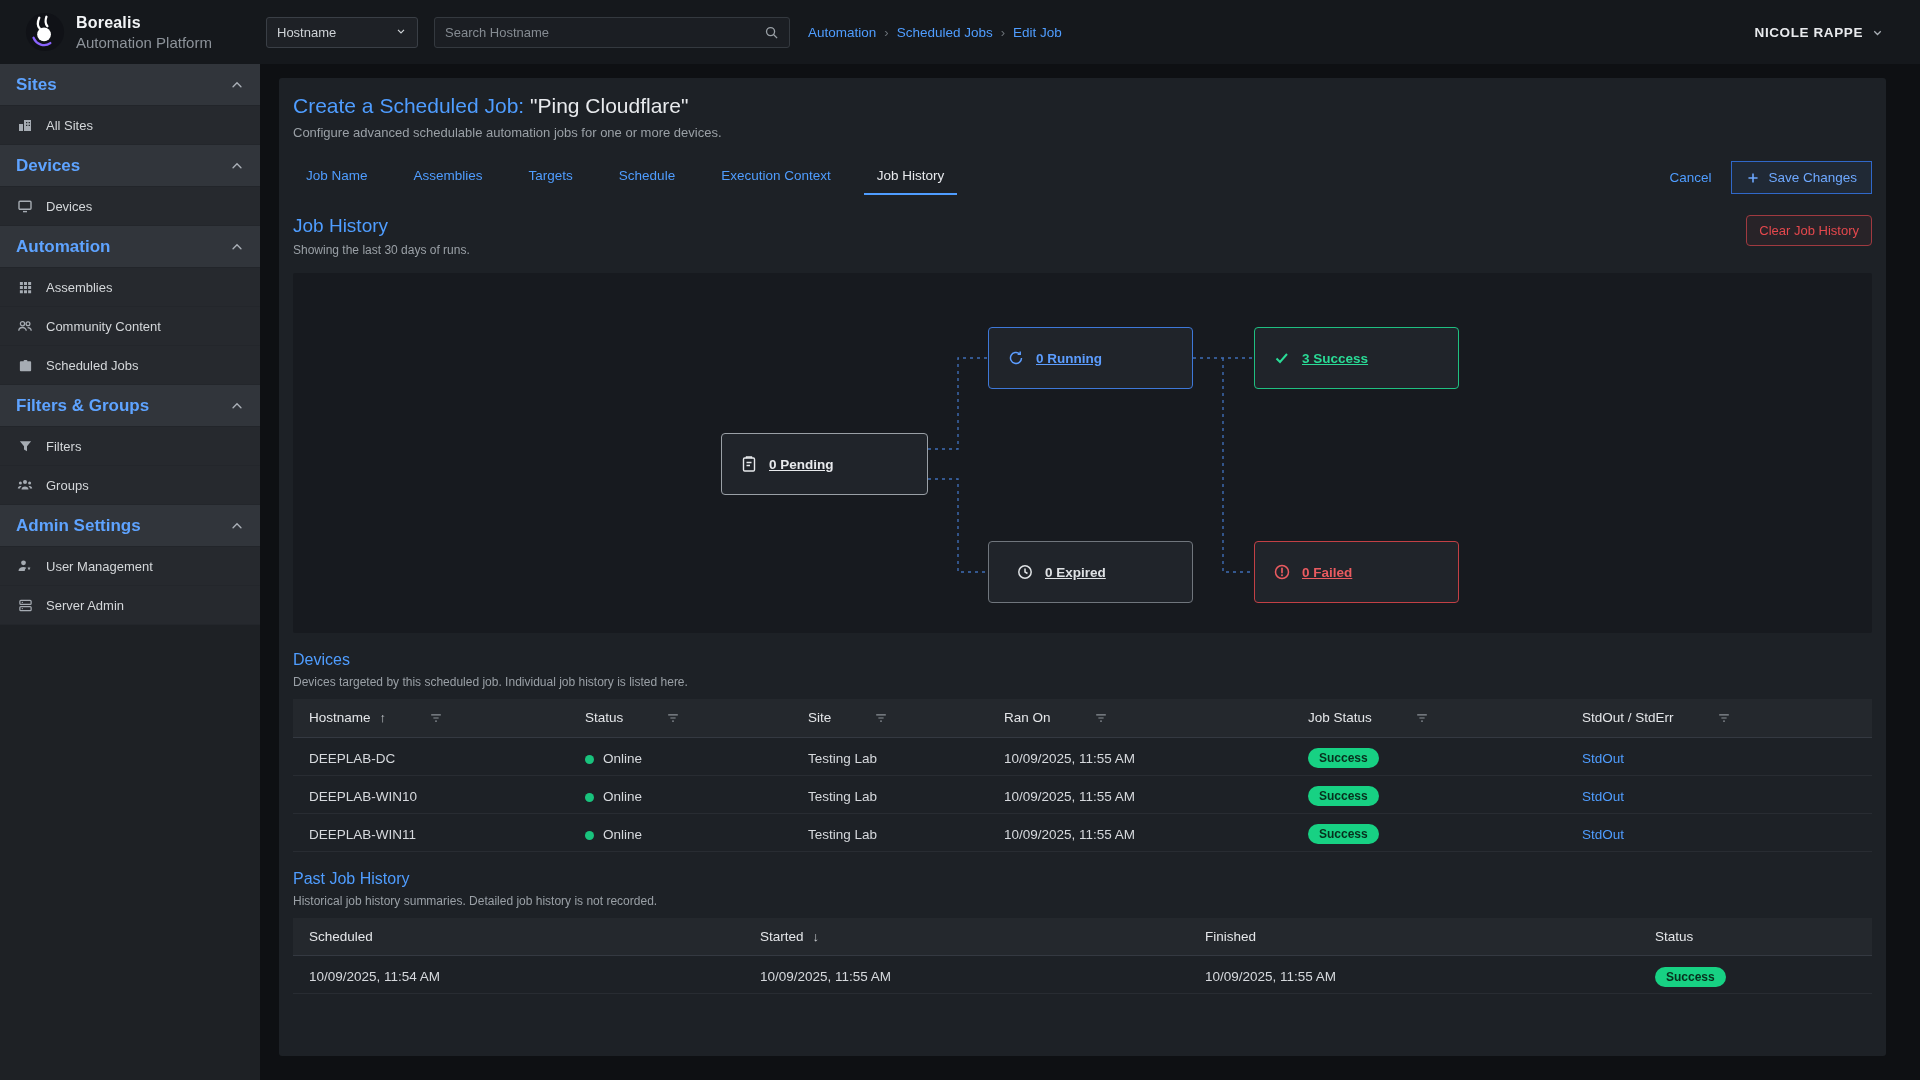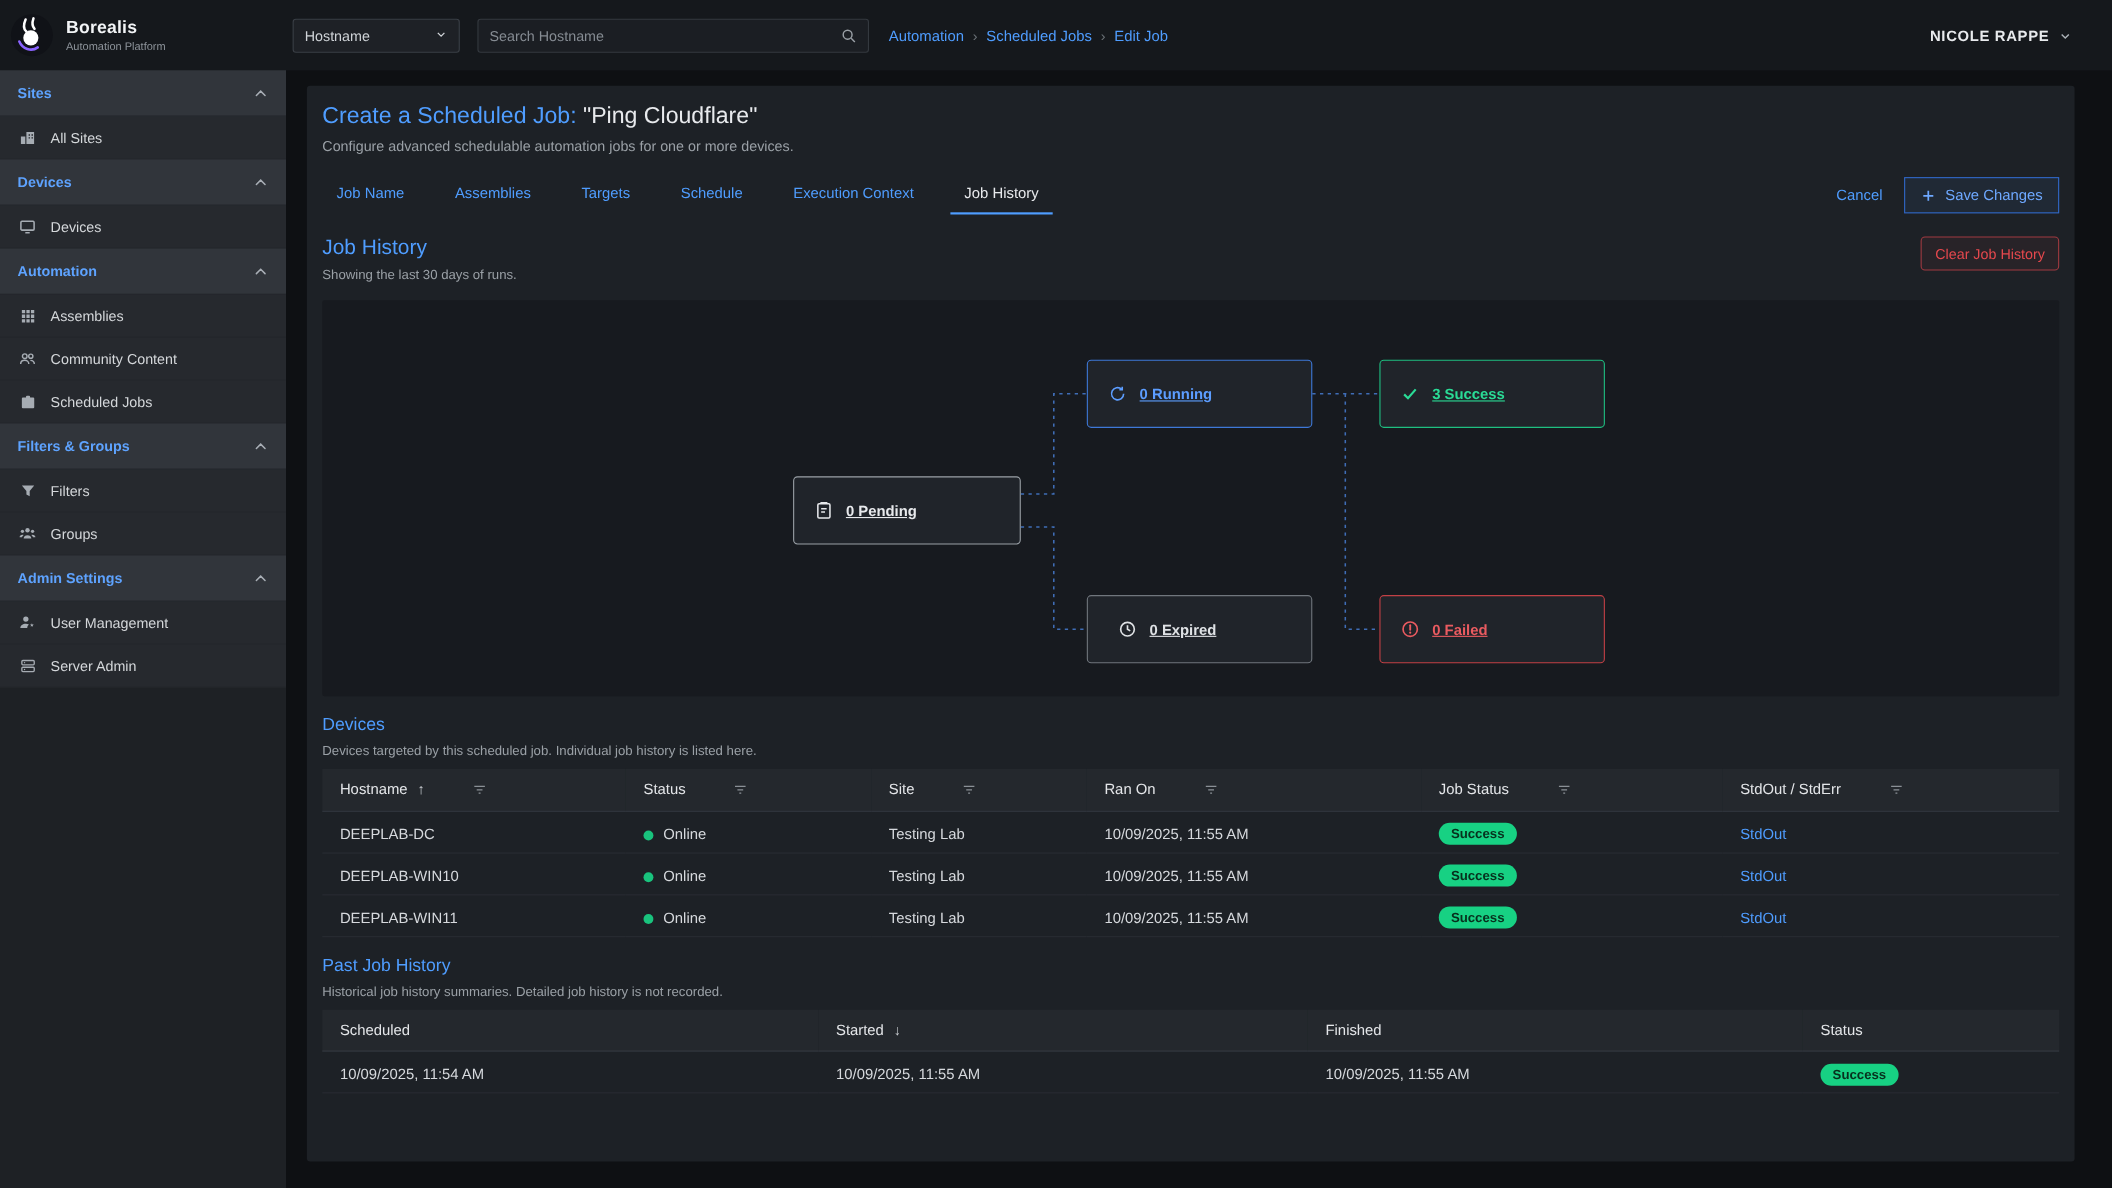--- a/index.html
+++ b/index.html
@@ -10,24 +10,24 @@
     color: #d8dbde;
     font-size: 13.5px;
   }
   .app { display: flex; flex-direction: column; width: 100%; height: 100%; }
 
   
   .topbar {
     height: 64px; flex: 0 0 64px; display: flex; align-items: center;
     background: #15181c; width: 100%;
   }
-  .brand { width: 260px; flex: 0 0 260px; display: flex; align-items: center; gap: 10px; padding-left: 8px; }
+  .brand { width: 260px; flex: 0 0 260px; display: flex; align-items: center; gap: 10px; padding-left: 24px; }
   .logo { width: 42px; height: 42px; display: inline-flex; }
   .brand-name { font-size: 16px; font-weight: 700; color: #f2f4f6; letter-spacing: .2px; }
-  .brand-sub { font-size: 10px; color: #8d939a; margin-top: 2px; }
+  .brand-sub { font-size: 15px; color: #8d939a; margin-top: 2px; }
   .hostname-select {
     margin-left: 6px; width: 152px; height: 31px; background: #1e2126;
     border: 1px solid #3a3f46; border-radius: 3px; display: flex; align-items: center;
     justify-content: space-between; padding: 0 10px; color: #cfd3d7; font-size: 13px; cursor: pointer;
   }
   .search-box {
     margin-left: 16px; width: 356px; height: 31px; background: #1b1e23;
     border: 1px solid #34393f; border-radius: 3px; display: flex; align-items: center; padding: 0 10px;
   }
   .search-box input {
@@ -44,21 +44,21 @@
     color: #e8eaed; font-size: 13.5px; font-weight: 600; letter-spacing: .6px; cursor: pointer;
   }
   .user-menu .uc { color: #aab0b6; display: inline-flex; }
 
   
   .body-row { flex: 1; display: flex; min-height: 0; }
   .sidebar { width: 260px; flex: 0 0 260px; background: #1e2125; display: flex; flex-direction: column; }
   .nav { background: #26292e; }
   .nav-section {
     height: 42px; display: flex; align-items: center; justify-content: space-between;
-    padding: 0 16px; background: #31353b; color: #5ea3ff; font-weight: 700; font-size: 13px; cursor: pointer;
+    padding: 0 16px; background: #31353b; color: #5ea3ff; font-weight: 700; font-size: 17px; cursor: pointer;
     border-bottom: 1px solid #22252a;
   }
   .nav-section .chev { color: #a9afb6; display: inline-flex; }
   .nav-item {
     height: 39px; display: flex; align-items: center; gap: 12px; padding: 0 16px;
     color: #d4d7da; font-size: 13px; cursor: pointer; border-bottom: 1px solid #23262b;
   }
   .nav-icon { width: 18px; display: inline-flex; justify-content: center; color: #a6acb3; }
 
   

